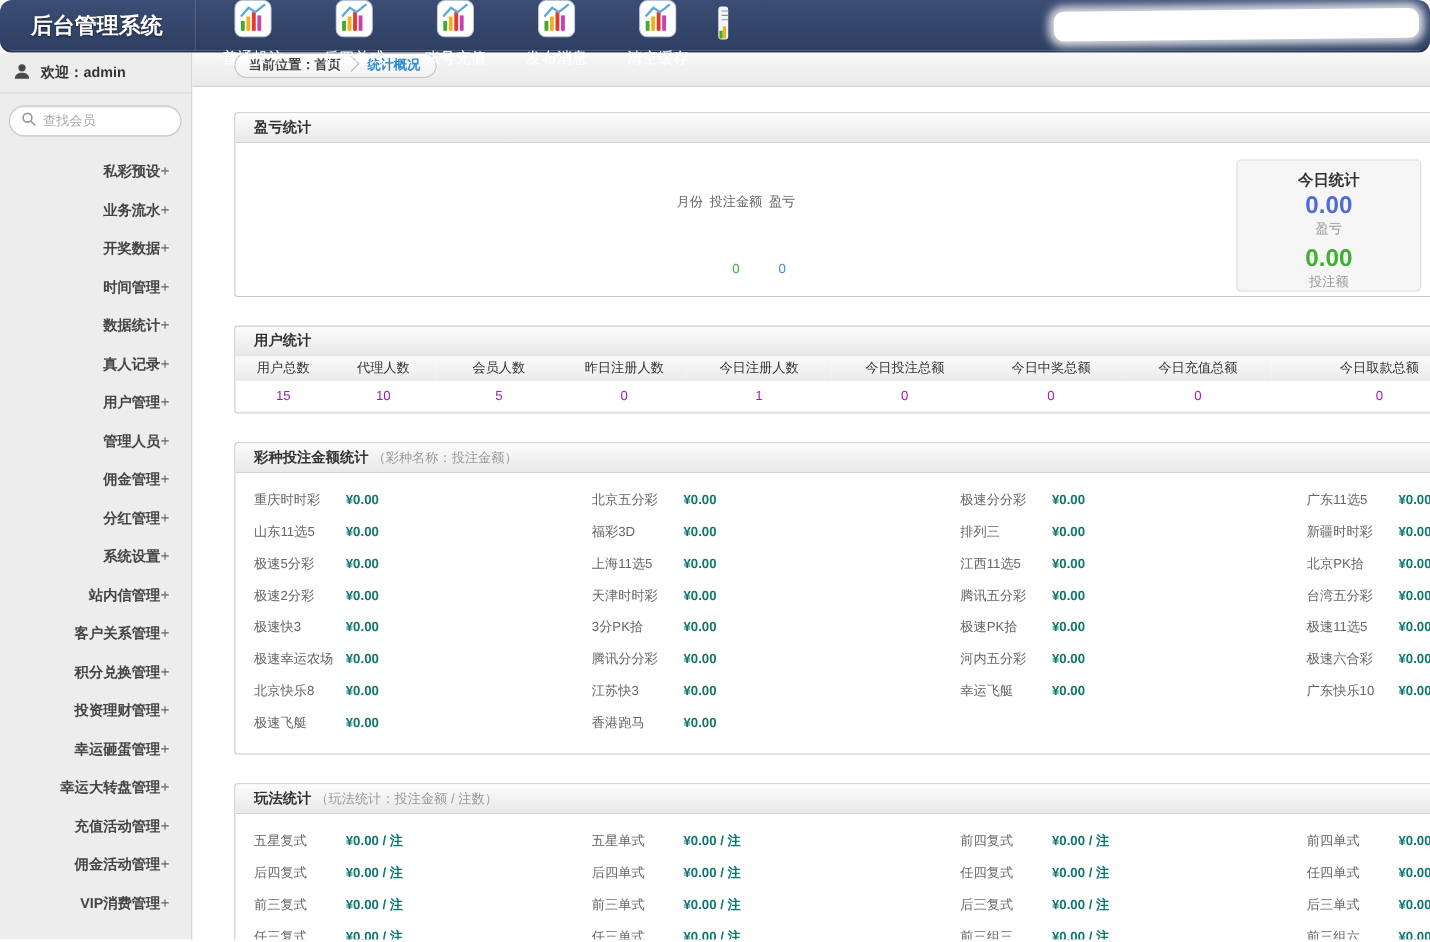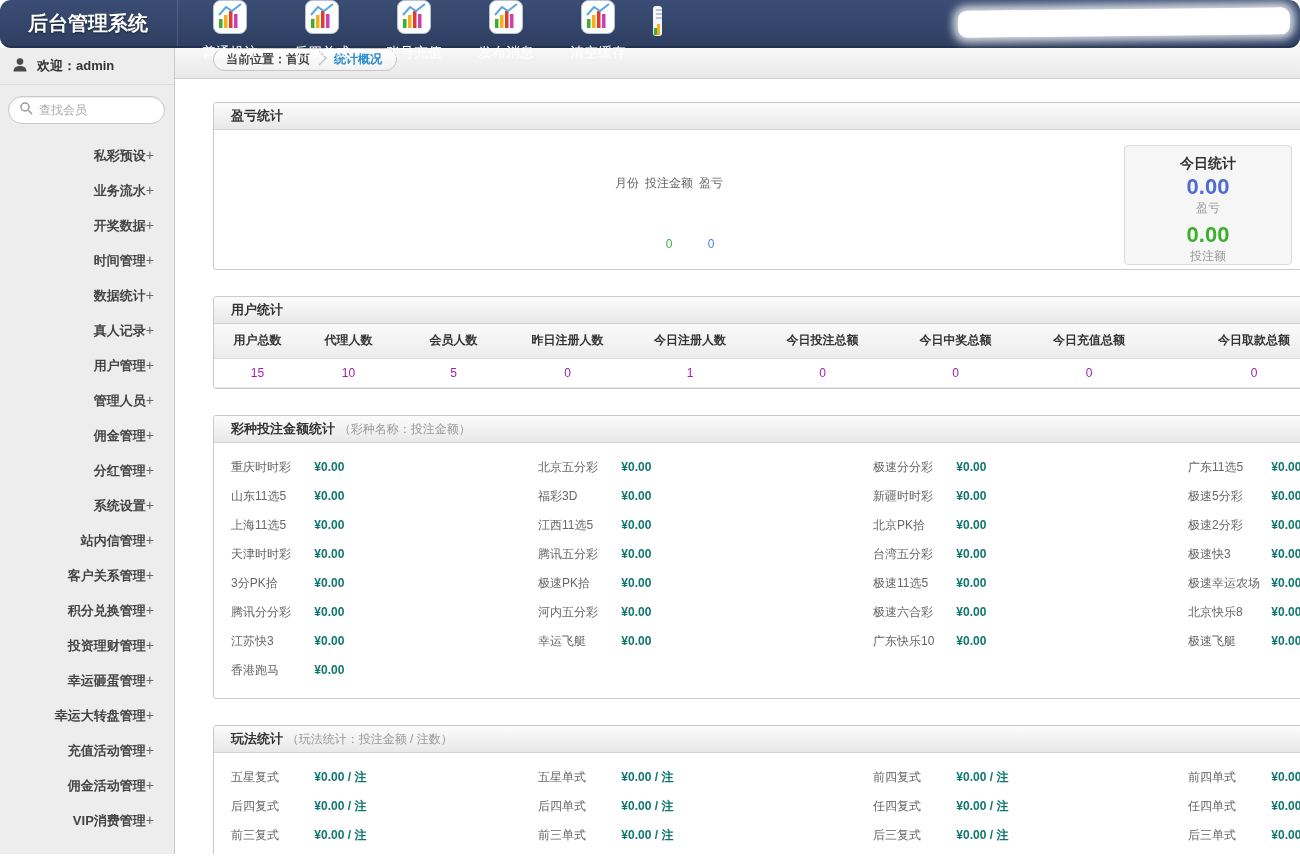--- a/index.html
+++ b/index.html
@@ -65,22 +65,22 @@
   .v-blue  { color:#4b84d6; }
   .today-box { width:168px; height:120px; margin:15px 60px 0 0; background:#f6f6f6;
     border:1px solid #dcdcdc; border-radius:4px; text-align:center; padding-top:9px; }
   .today-title { font-size:14px; font-weight:bold; color:#333; }
   .big-blue  { font-size:22px; font-weight:bold; color:#4f6bd5; margin-top:1px; }
   .big-green { font-size:22px; font-weight:bold; color:#3cb02c; margin-top:5px; }
   .small-label { font-size:12px; color:#999; }
 
   
   .users-table { width:100%; border-collapse:collapse; table-layout:fixed; }
-  .users-table th { height:34px; background:linear-gradient(#fafafa,#ececec);
-    border-bottom:1px solid #dcdcdc; font-size:12px; font-weight:bold; color:#333; }
+  .users-table th { height:21px; background:linear-gradient(#fafafa,#ececec);
+    border-bottom:1px solid #dcdcdc; font-size:12px; font-weight:normal; color:#333; }
   .users-table td { height:29px; text-align:center; font-size:12px; color:#a21caf;
     border-bottom:1px solid #e8e8e8; }
   .users-table th:nth-child(1),.users-table td:nth-child(1){width:87px;}
   .users-table th:nth-child(2),.users-table td:nth-child(2){width:95px;}
   .users-table th:nth-child(3),.users-table td:nth-child(3){width:115px;}
   .users-table th:nth-child(4),.users-table td:nth-child(4){width:113px;}
   .users-table th:nth-child(5),.users-table td:nth-child(5){width:132px;}
   .users-table th:nth-child(6),.users-table td:nth-child(6){width:133px;}
   .users-table th:nth-child(7),.users-table td:nth-child(7){width:133px;}
   .users-table th:nth-child(8),.users-table td:nth-child(8){width:134px;}
@@ -439,20 +439,24 @@
             <div class="gcell">
               <span class="gname">山东11选5</span>
               <span class="gval">¥0.00</span>
             </div>
 
             <div class="gcell">
               <span class="gname">福彩3D</span>
               <span class="gval">¥0.00</span>
             </div>
 
+            <div class="gcell">
+              <span class="gname">排列三</span>
+              <span class="gval">¥0.00</span>
+            </div>
 
             <div class="gcell">
               <span class="gname">新疆时时彩</span>
               <span class="gval">¥0.00</span>
             </div>
 
             <div class="gcell">
               <span class="gname">极速5分彩</span>
               <span class="gval">¥0.00</span>
             </div>

